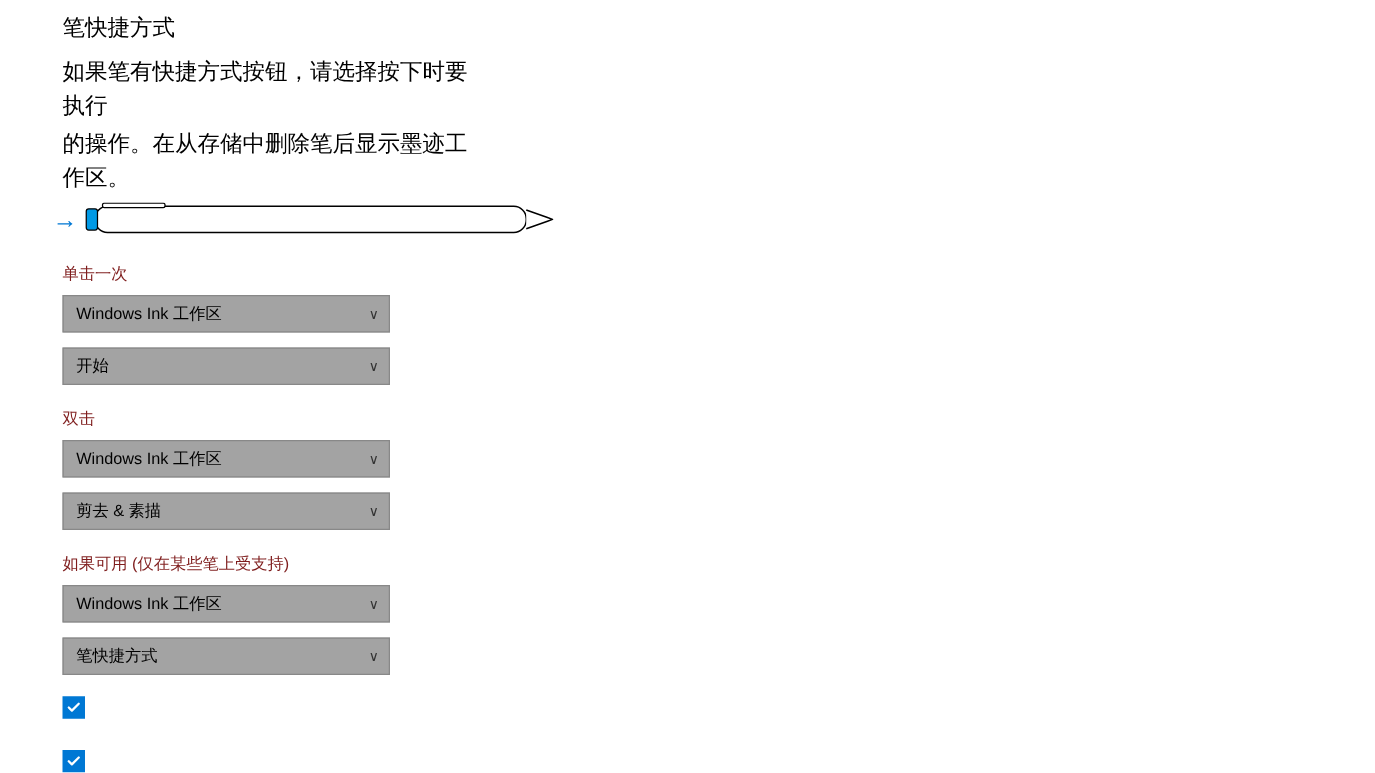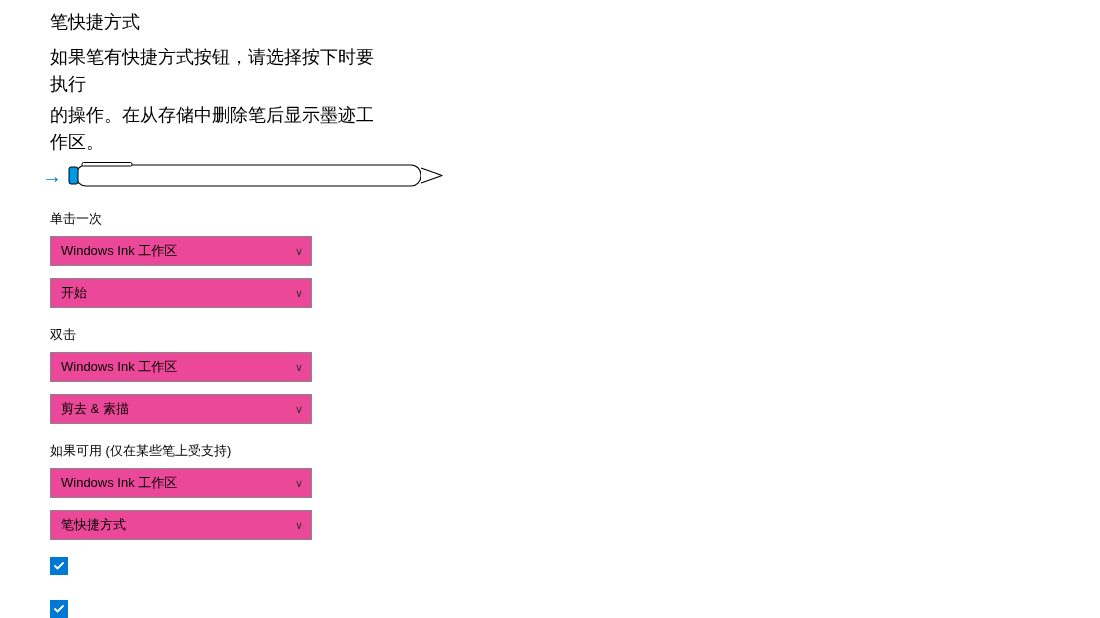--- a/index.html
+++ b/index.html
@@ -40,29 +40,29 @@
       color: #0078d4;
       font-size: 20px;
       margin-right: 6px;
       line-height: 1;
     }
     .pen-svg {
       display: block;
     }
     .section-label {
       font-size: 13px;
-      color: #000000;
+      color: #7f1d1d;
       margin-top: 18px;
       margin-bottom: 8px;
     }
     .dropdown {
       width: 262px;
       height: 30px;
       border: 1px solid #888;
-      background: #ec4899;
+      background: #a3a3a3;
       display: flex;
       align-items: center;
       justify-content: space-between;
       padding: 0 8px 0 10px;
       cursor: pointer;
       margin-bottom: 12px;
       font-size: 13px;
     }
     .dropdown .chevron {
       font-size: 11px;

